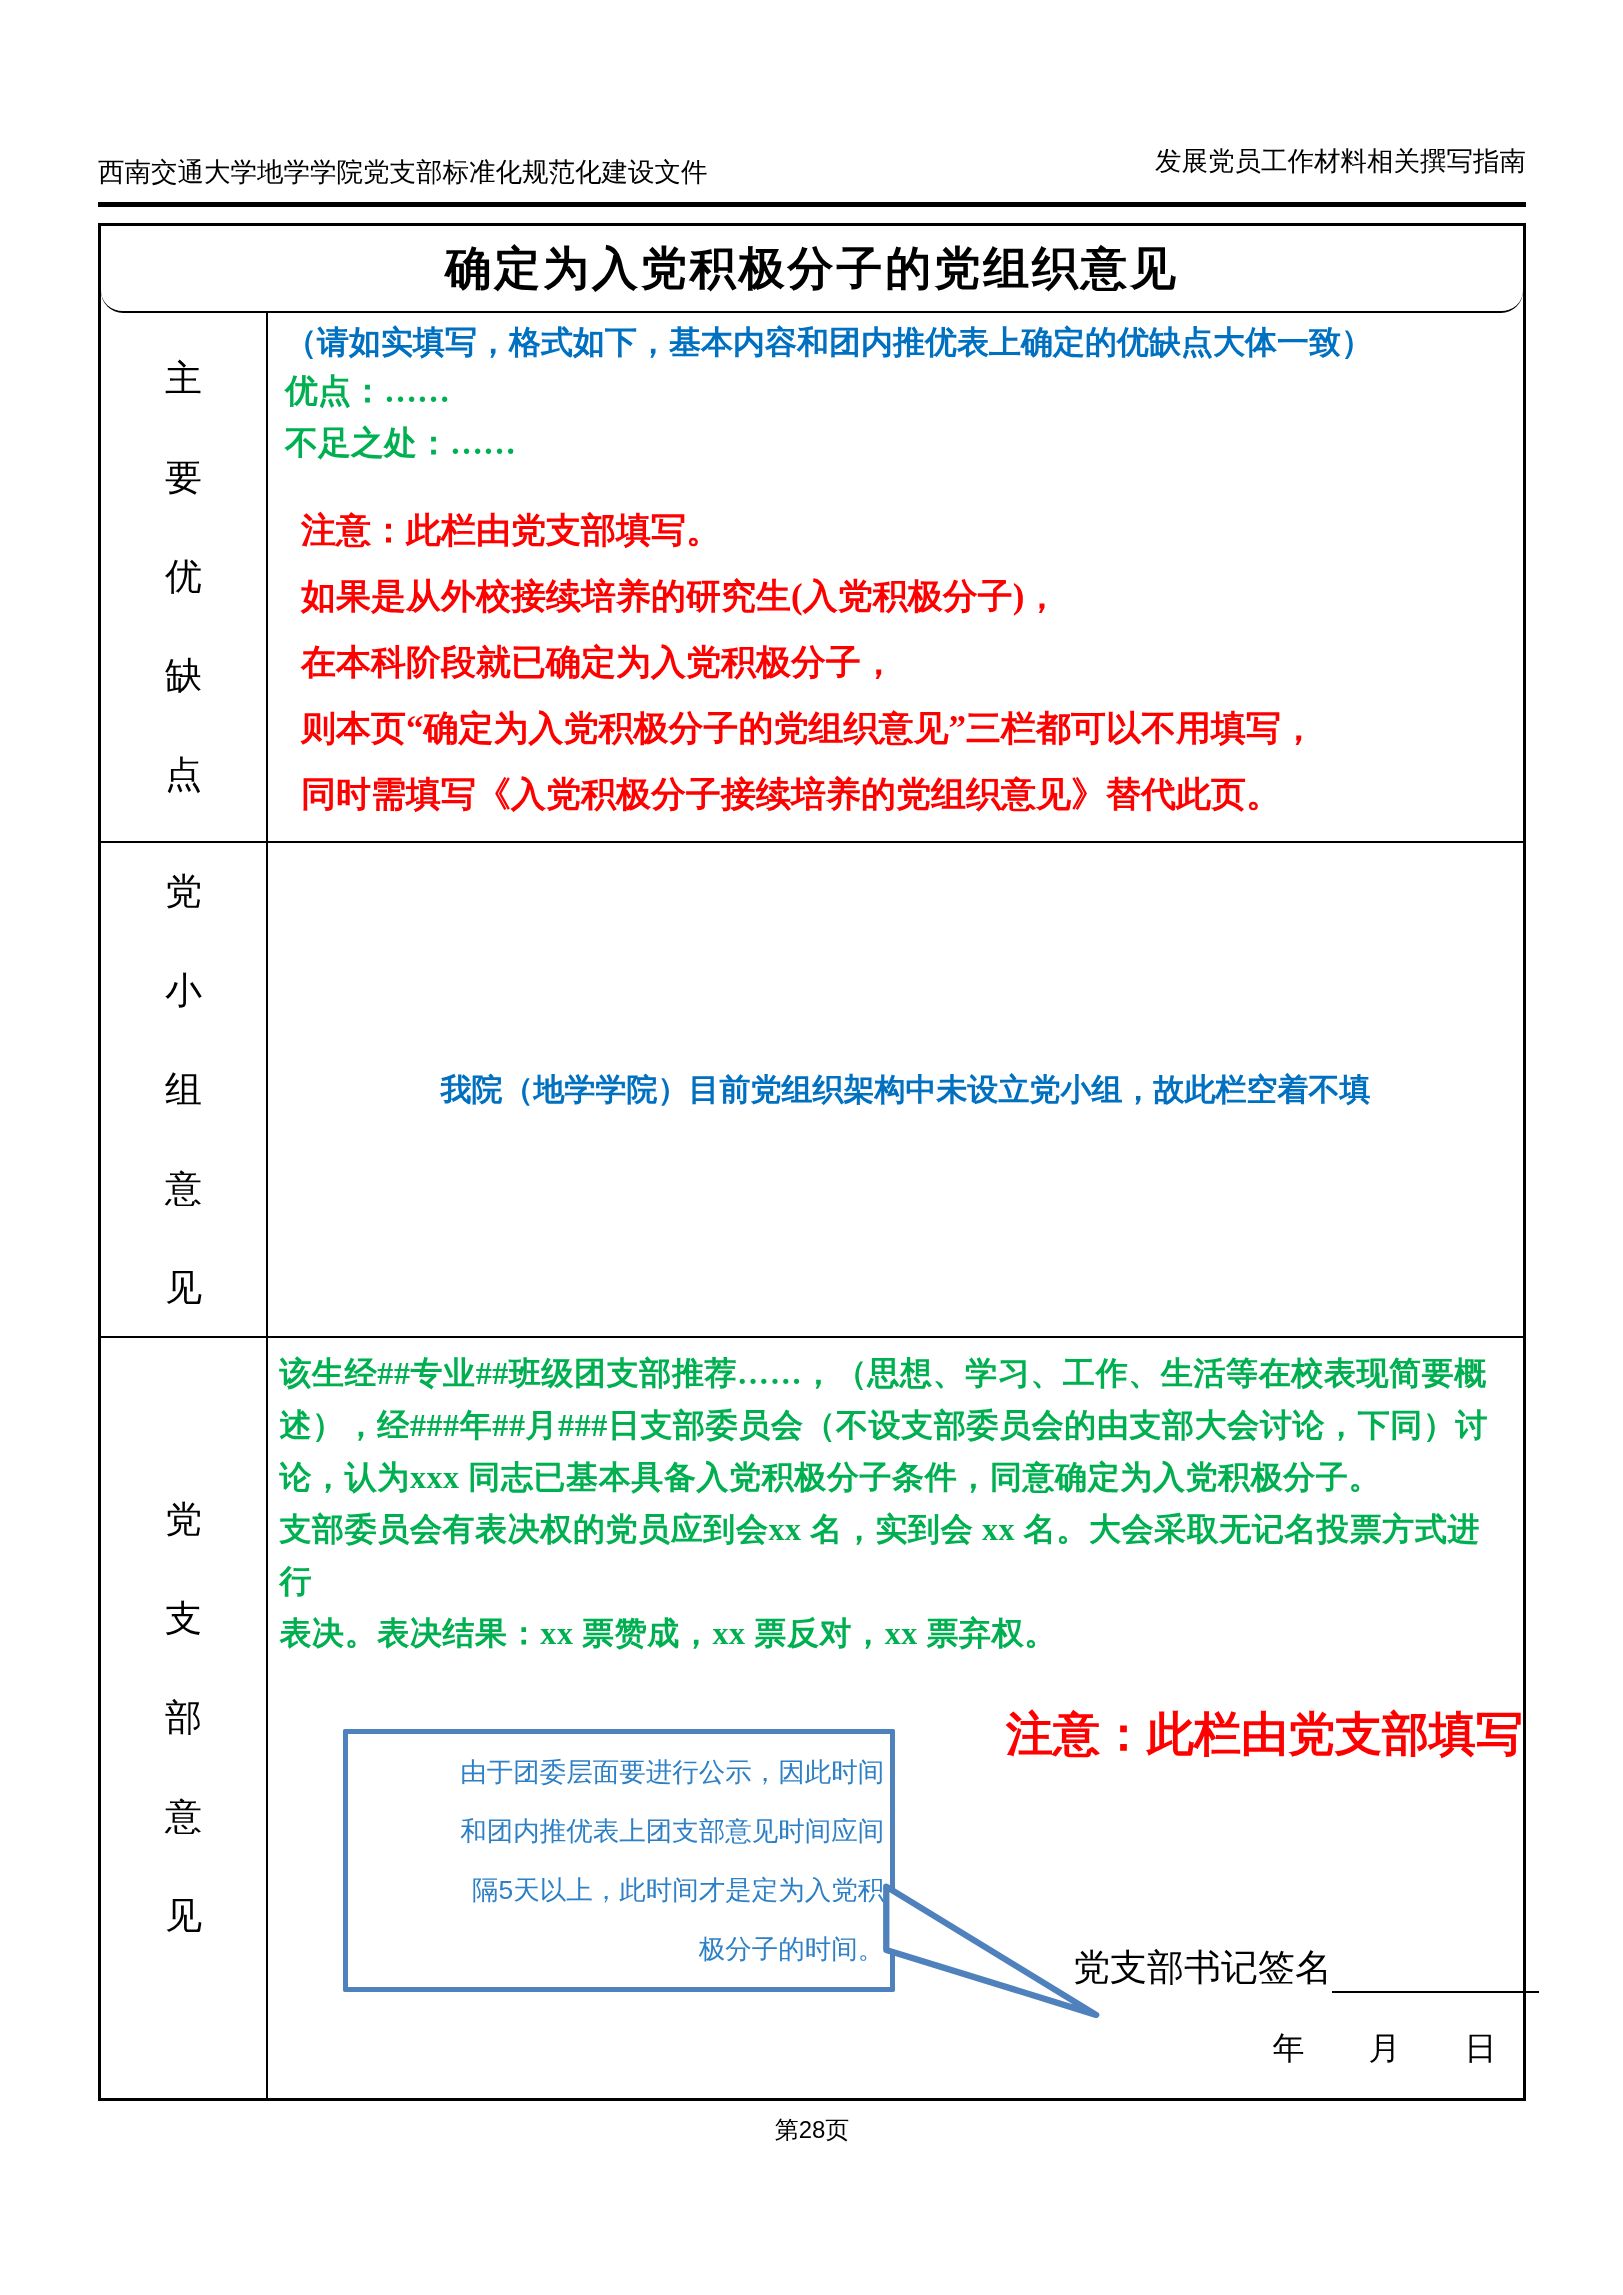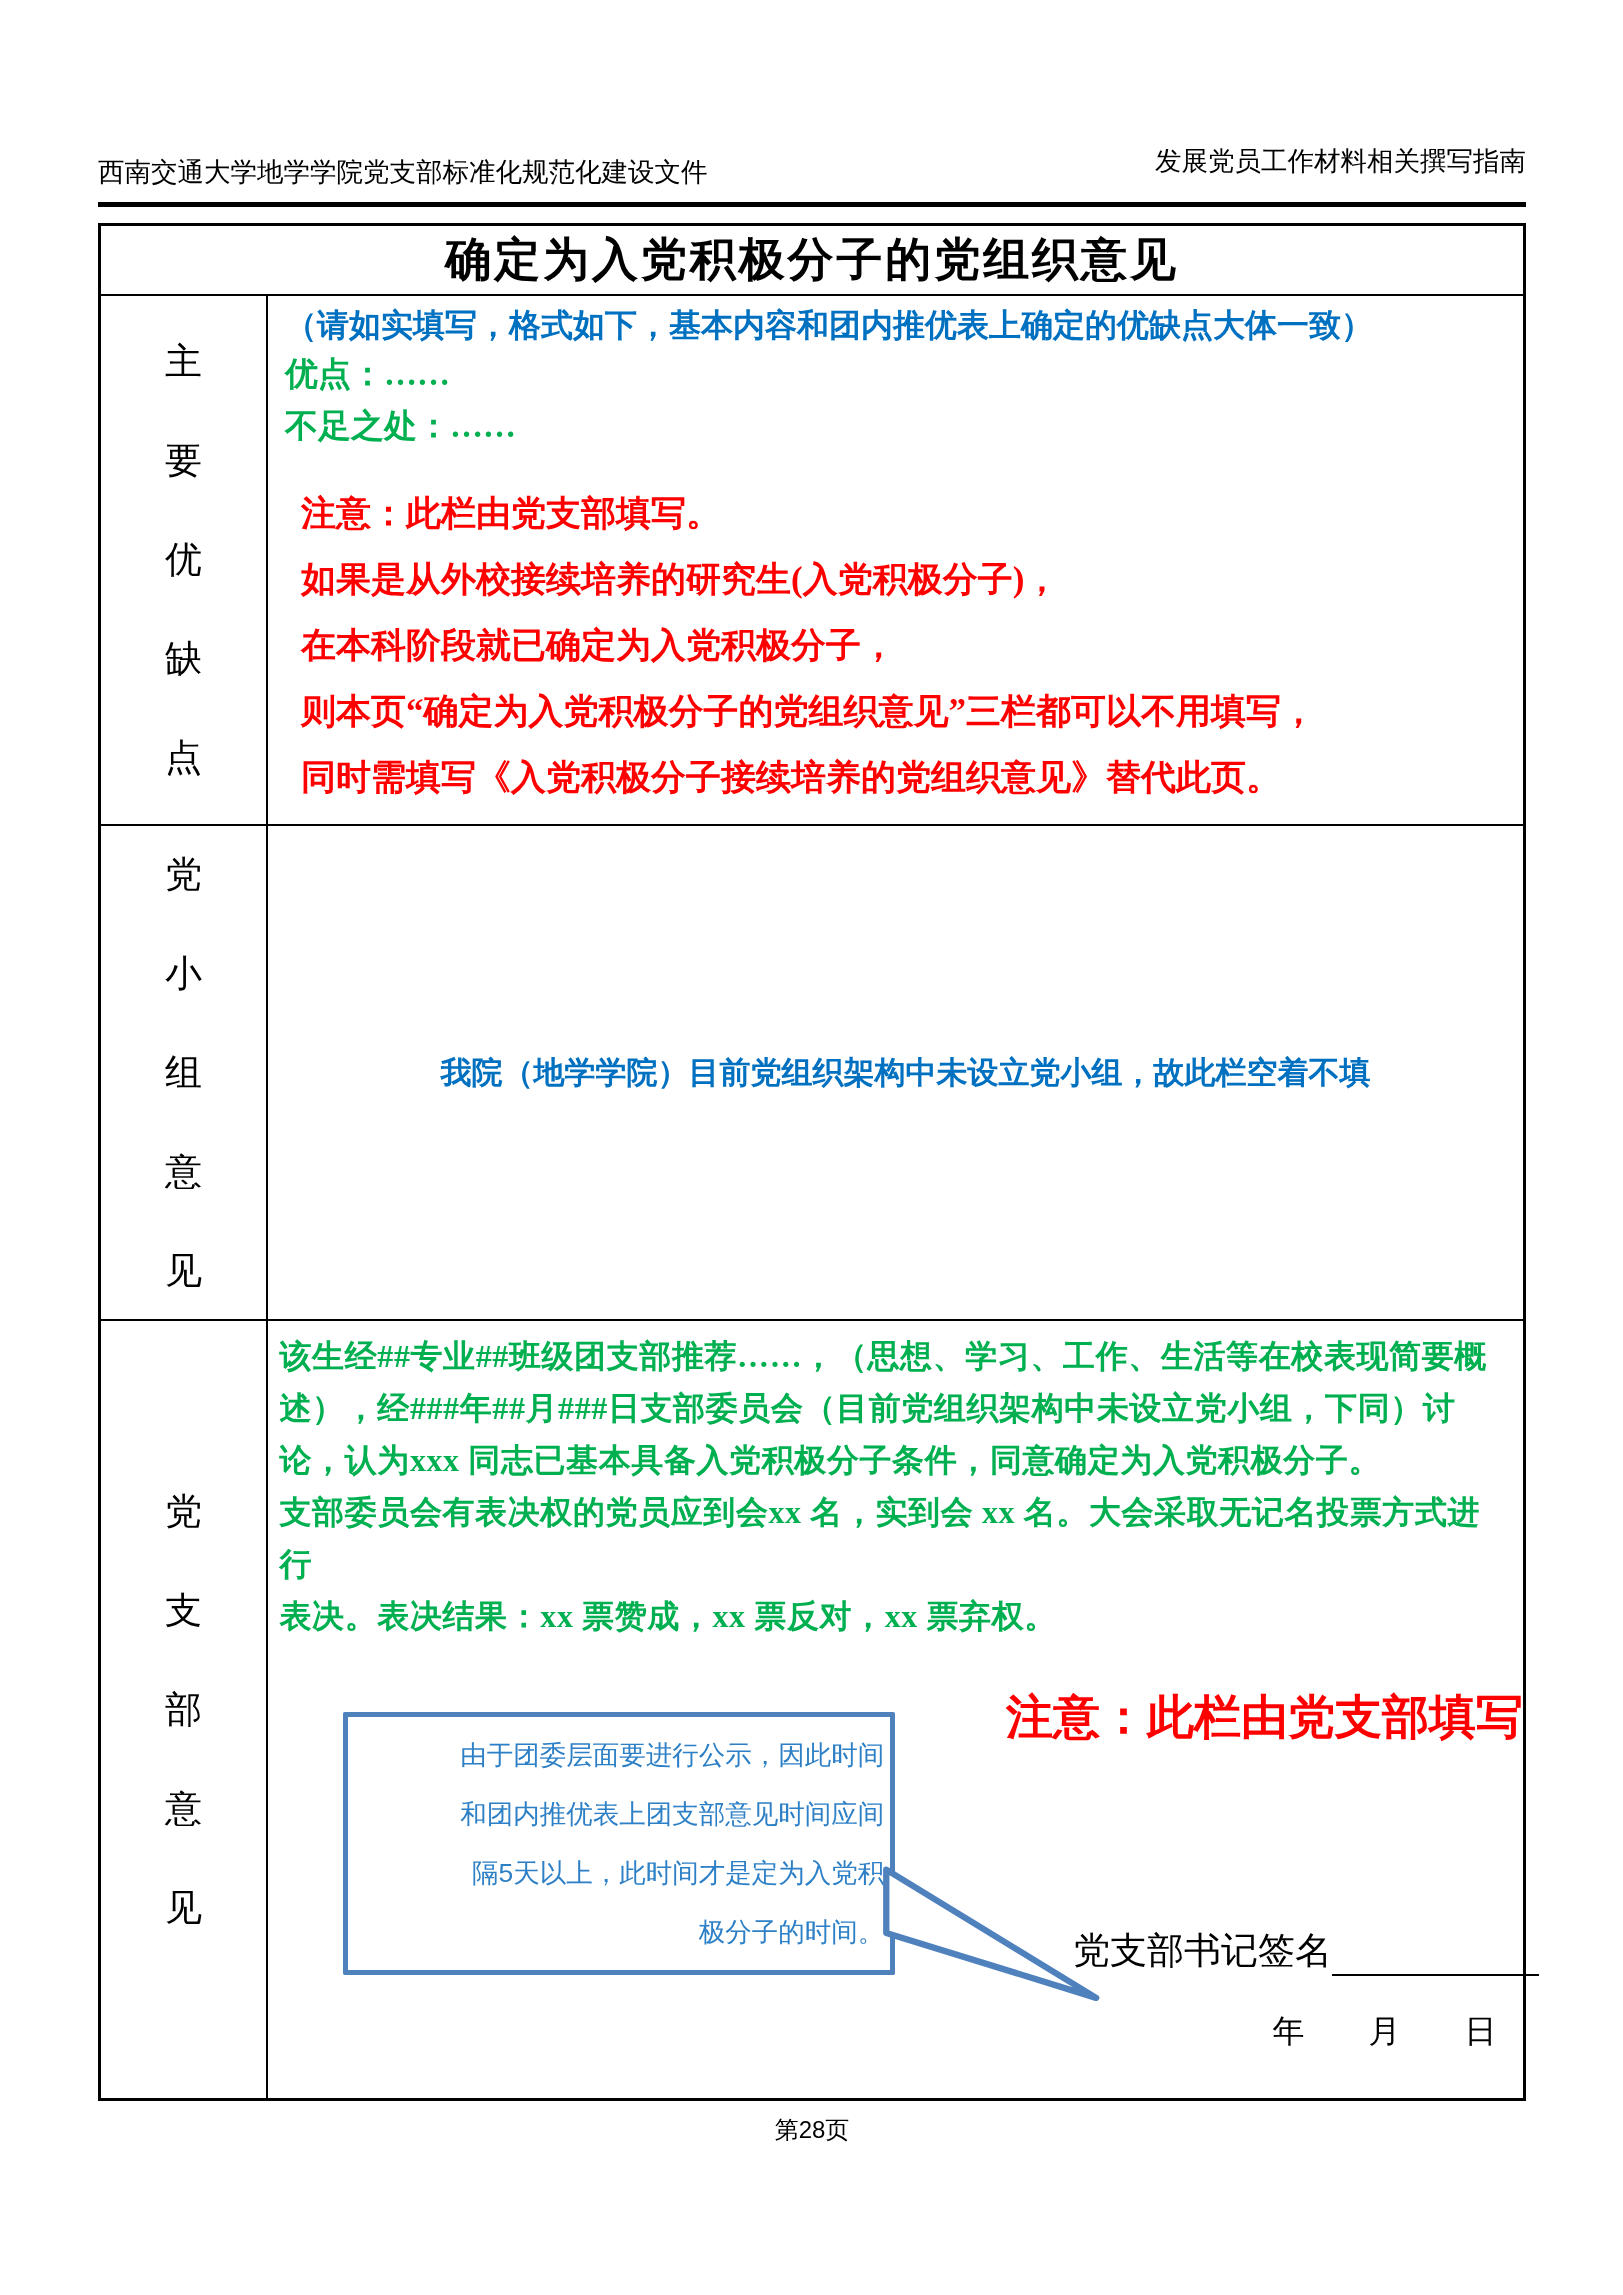--- a/index.html
+++ b/index.html
@@ -13,23 +13,23 @@
   .hdr-left  { position:absolute; left:98px;  top:154px; font-size:26.5px; }
   .hdr-right { position:absolute; right:98px; top:143px; font-size:26.5px; }
   .hdr-rule  { position:absolute; left:98px; top:202px; width:1428px; height:5.2px; background:#000; }
 
   
   .tbl {
     position:absolute; left:98px; top:223px; width:1428px; height:1878px;
     border:3.5px solid #000; display:flex; flex-direction:column;
   }
   .title-row {
-    height:70px; border-bottom:2.3px solid #000;
+    height:87px; border-bottom:2.3px solid #000;
     display:flex; align-items:center; justify-content:center;
-    font-size:46px; font-weight:bold; letter-spacing:2.9px;
+    font-size:46px; font-weight:bold; letter-spacing:2.9px;border-radius:22px;
   }
   .trow { display:flex; flex-direction:row; }
   .trow.r1 { height:530px; border-bottom:2.3px solid #000; }
   .trow.r2 { height:495px; border-bottom:2.3px solid #000; }
   .trow.r3 { flex:1; }
   .lcell {
     width:167px; border-right:2.3px solid #000; flex:none;
     display:flex; flex-direction:column; align-items:center; justify-content:center;
     gap:49px; font-size:37px;
   }
@@ -130,21 +130,21 @@
           <span>党</span>
           <span>支</span>
           <span>部</span>
           <span>意</span>
           <span>见</span>
         </div>
       <div class="rcell">
 
         <div class="r3-para">
           <div class="green-line">该生经##专业##班级团支部推荐……，（思想、学习、工作、生活等在校表现简要概</div>
-          <div class="green-line">述），经###年##月###日支部委员会（目前党组织架构中未设立党小组，下同）讨</div>
+          <div class="green-line">述），经###年##月###日支部委员会（不设支部委员会的由支部大会讨论，下同）讨</div>
           <div class="green-line">论，认为xxx 同志已基本具备入党积极分子条件，同意确定为入党积极分子。</div>
           <div class="green-line">支部委员会有表决权的党员应到会xx 名，实到会 xx 名。大会采取无记名投票方式进行</div>
           <div class="green-line">表决。表决结果：xx 票赞成，xx 票反对，xx 票弃权。</div>
         </div>
 
         <div class="r3-red">注意：此栏由党支部填写</div>
 
         <div class="callout">
           <div class="callout-line">由于团委层面要进行公示，因此时间</div>
           <div class="callout-line">和团内推优表上团支部意见时间应间</div>

